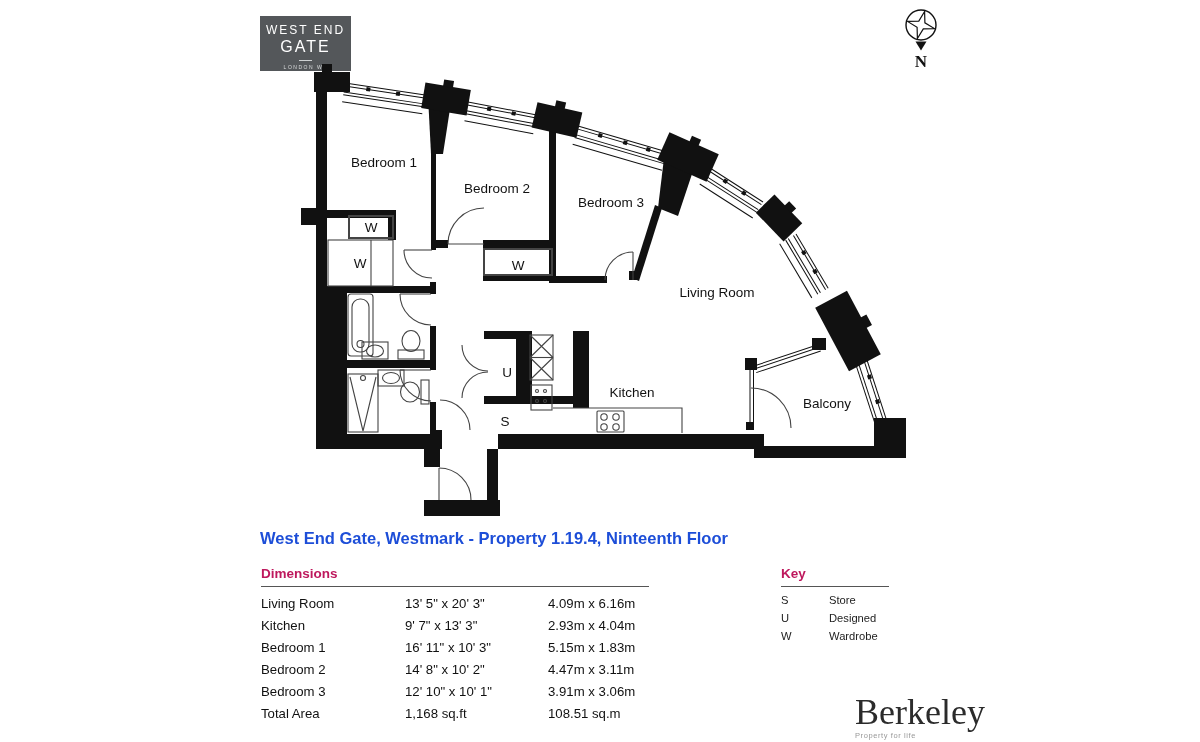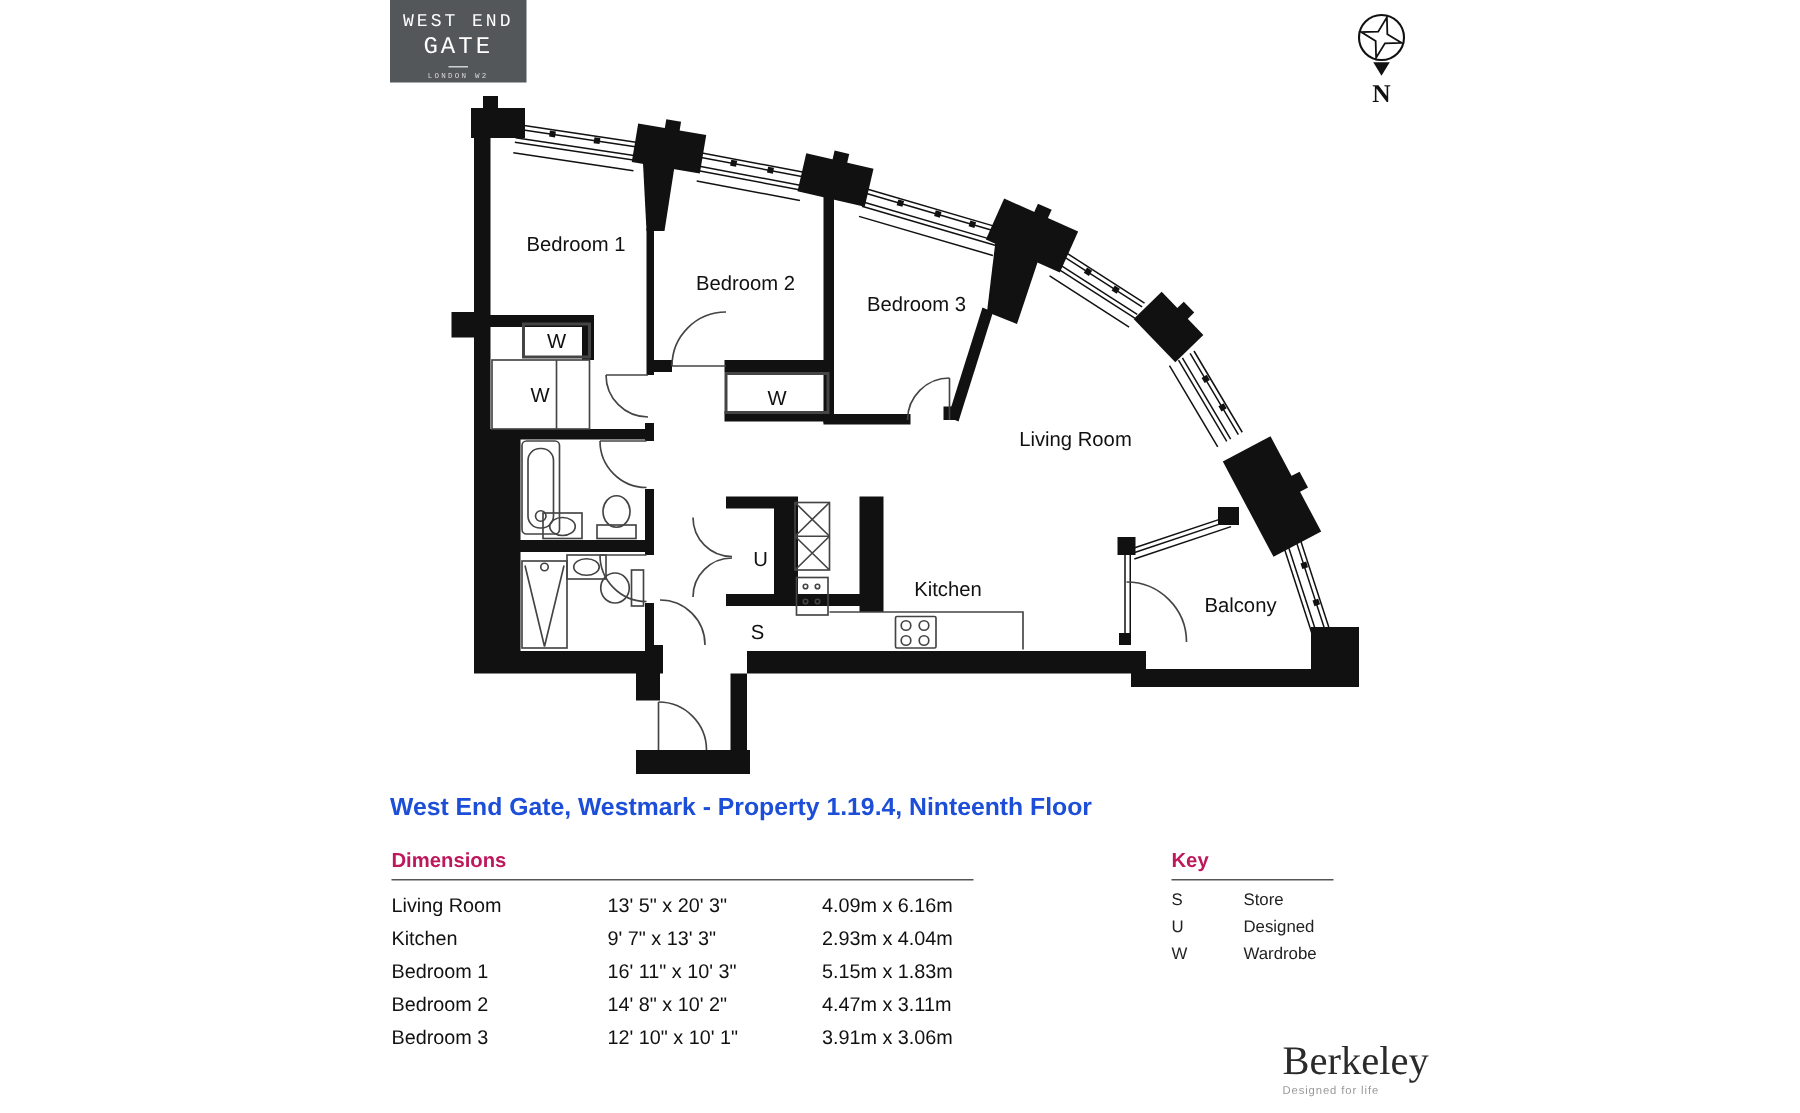--- a/index.html
+++ b/index.html
@@ -1,21 +1,21 @@
 <!DOCTYPE html>
 <html><head>
 <meta charset="utf-8">
 <style>
   html,body{margin:0;padding:0;}
   body{width:1200px;height:742px;background:#ffffff;position:relative;overflow:hidden;
        font-family:"Liberation Sans", sans-serif;color:#111;}
 
   
-  .logo-box{position:absolute;left:260px;top:0;width:91px;height:55px;background:#54575A;
-            color:#fff;text-align:center;font-family:Liberation Mono, monospace;}
+  .logo-box{position:absolute;left:260px;top:16px;width:91px;height:55px;background:#54575A;
+            color:#fff;text-align:center;font-family:Liberation Sans, sans-serif;}
   .logo-l1{font-size:12px;letter-spacing:2px;margin-top:7px;}
   .logo-l2{font-size:16px;letter-spacing:2px;margin-top:1px;}
   .logo-div{width:13px;height:1px;background:#cfd2d3;margin:4px auto 3px;}
   .logo-l3{font-size:5px;letter-spacing:1.5px;color:#d8dadb;}
 
   
   .compass{position:absolute;left:901px;top:4px;width:40px;text-align:center;}
   .compass-n{font-family:"Liberation Serif", serif;font-weight:bold;font-size:17px;
              color:#111;line-height:1;margin-top:-3px;}
 
@@ -32,21 +32,21 @@
   .dim-row{display:flex;height:22px;align-items:center;font-size:13.2px;color:#111;}
   .dim-room{width:144px;}
   .dim-imp{width:143px;}
 
   .key{position:absolute;left:781px;top:566px;width:108px;}
   .key-rows{margin-top:4px;}
   .key-row{display:flex;height:18px;align-items:center;font-size:11.2px;color:#222;}
   .key-abbr{width:48px;}
 
   .berkeley{position:absolute;left:855px;top:694px;}
-  .berkeley-brand{font-family:"Liberation Serif", serif;font-size:27px;color:#2b2b2b;line-height:1;}
+  .berkeley-brand{font-family:"Liberation Serif", serif;font-size:36px;color:#2b2b2b;line-height:1;}
   .berkeley-tag{font-size:7.5px;color:#999;letter-spacing:0.6px;margin-top:1px;}
 </style>
 </head>
 <body>
 
 <div class="logo-box">
   <div class="logo-l1">WEST END</div>
   <div class="logo-l2">GATE</div>
   <div class="logo-div"></div>
   <div class="logo-l3">LONDON W2</div>
@@ -288,20 +288,25 @@
     <div class="dim-row">
       <span class="dim-room">Bedroom 2</span>
       <span class="dim-imp">14' 8" x 10' 2"</span>
       <span class="dim-met">4.47m x 3.11m</span>
     </div>
     <div class="dim-row">
       <span class="dim-room">Bedroom 3</span>
       <span class="dim-imp">12' 10" x 10' 1"</span>
       <span class="dim-met">3.91m x 3.06m</span>
     </div>
+    <div class="dim-row">
+      <span class="dim-room">Total Area</span>
+      <span class="dim-imp">1,168 sq.ft</span>
+      <span class="dim-met">108.51 sq.m</span>
+    </div>
   </div>
 </div>
 
 <div class="key">
   <div class="sec-head">Key</div>
   <div class="key-rows">
     <div class="key-row">
       <span class="key-abbr">S</span>
       <span class="key-label">Store</span>
     </div>
@@ -311,14 +316,14 @@
     </div>
     <div class="key-row">
       <span class="key-abbr">W</span>
       <span class="key-label">Wardrobe</span>
     </div>
   </div>
 </div>
 
 <div class="berkeley">
   <div class="berkeley-brand">Berkeley</div>
-  <div class="berkeley-tag">Designed for life</div>
+  <div class="berkeley-tag">Property for life</div>
 </div>
 
 </body></html>

